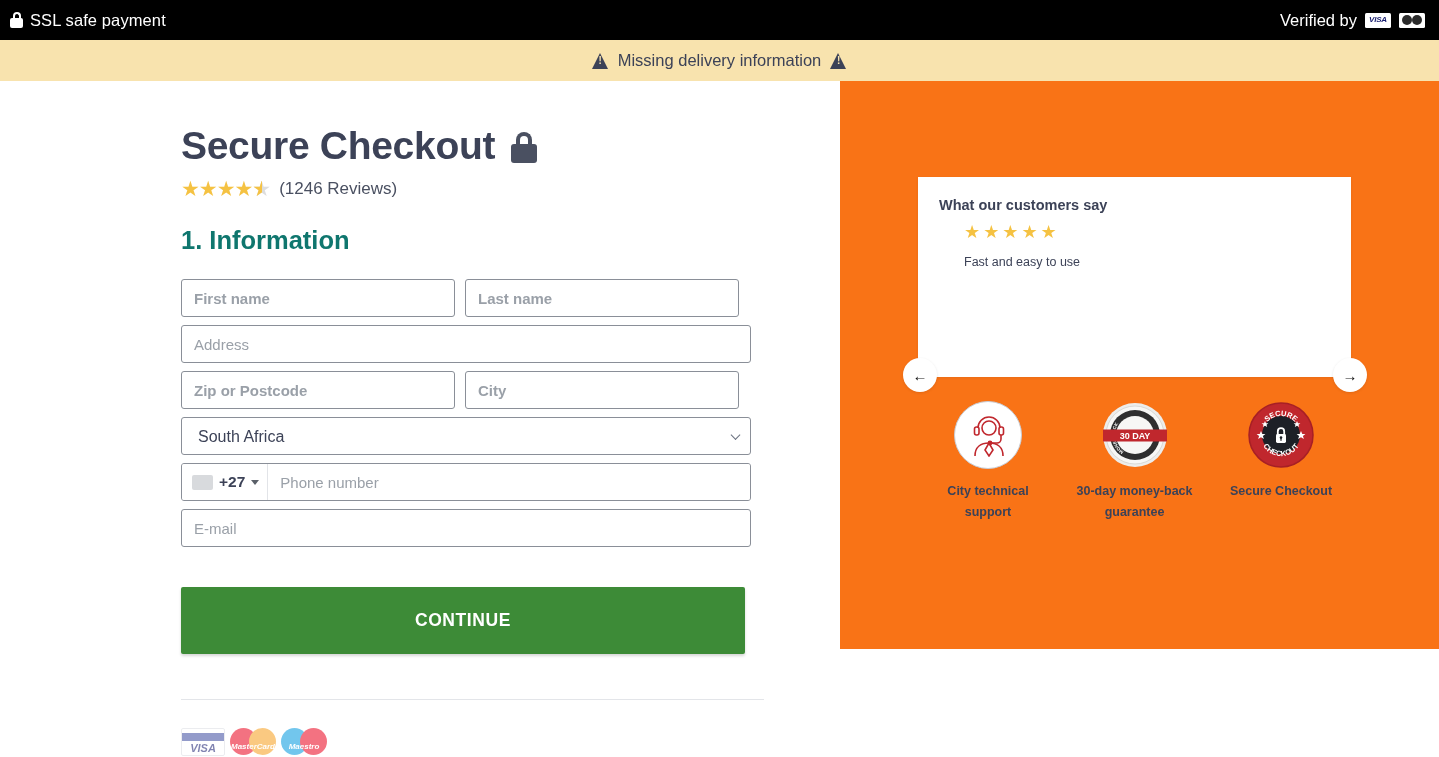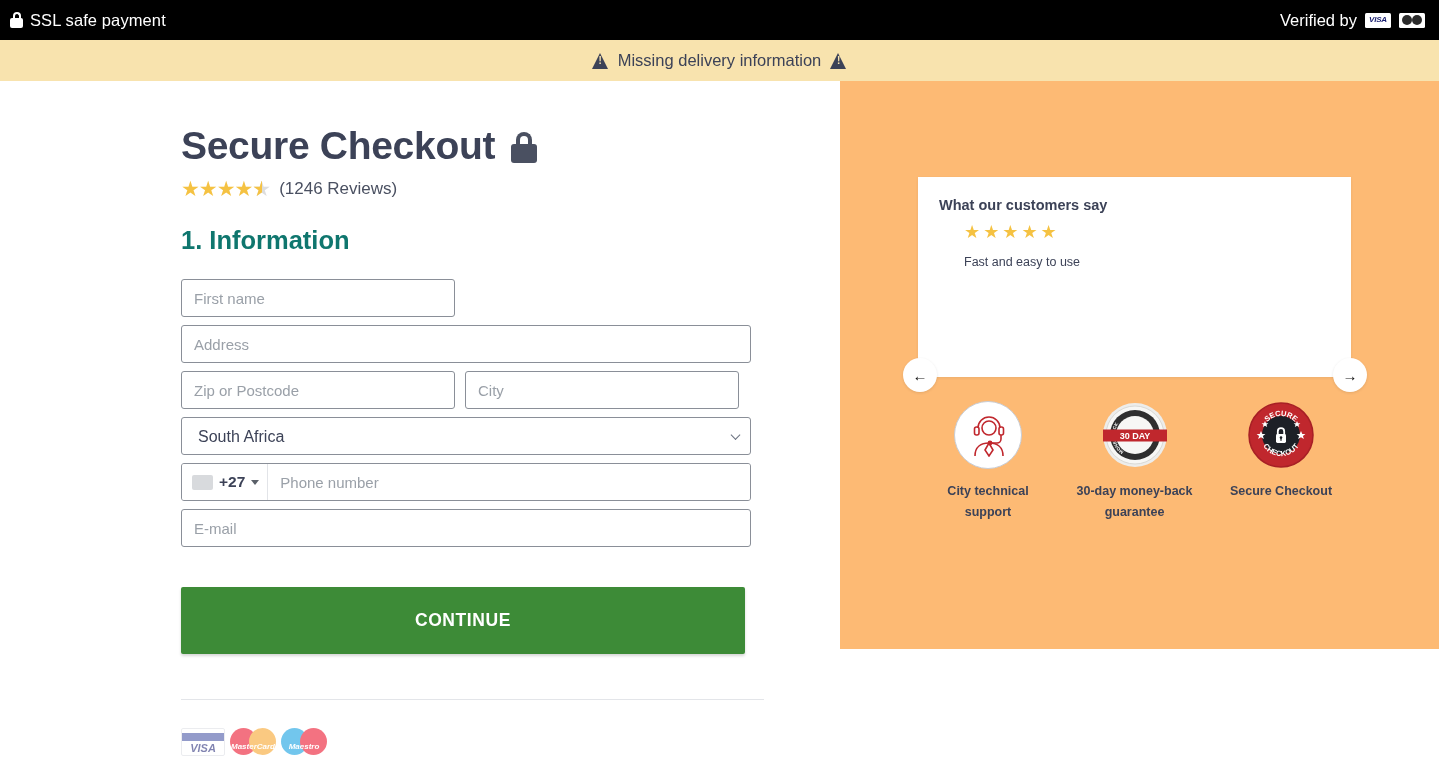--- a/index.html
+++ b/index.html
@@ -70,21 +70,21 @@
   }
 
   
   .page { display: flex; height: 568px; }
   .left-col {
     width: 840px; background: #ffffff;
     position: relative;
     padding: 0 0 0 181px;
   }
   .right-col {
-    width: 599px; background: #fdba74;
+    width: 599px; background: #f97316;
     position: relative;
   }
 
   
   .checkout-head {
     display: flex; align-items: center; gap: 16px;
     padding-top: 45px;
   }
   .checkout-title {
     font-size: 39px; font-weight: bold; color: #3c4257;
@@ -139,21 +139,21 @@
     border-radius: 3px;
     background: #ffffff;
     font-size: 15px;
     color: #3c4257;
     padding: 0 12px;
     font-family: "Liberation Sans", sans-serif;
     outline: none;
     width: 100%;
   }
   .field::placeholder { color: #9aa0a8; }
-  .half-w { width: 274px; flex: 0 0 274px; }
+  .half-w { width: 274px; flex: 0 0 274px; font-weight: bold; }
   .full-w { width: 570px; flex: 0 0 570px; }
 
   .select-wrap { position: relative; width: 570px; }
   .select-wrap select {
     height: 38px; width: 100%;
     border: 1px solid #8a8f98; border-radius: 3px;
     background: #ffffff; font-size: 16px; color: #3c4257;
     padding: 0 28px 0 16px;
     font-family: "Liberation Sans", sans-serif;
     -webkit-appearance: none; appearance: none; outline: none;
@@ -358,20 +358,21 @@
       </span>
       <span class="reviews-count">(1246 Reviews)</span>
     </div>
 
     <div class="section-title">1. Information</div>
 
     <div class="form">
 
       <div class="row">
         <input class="field half-w" type="text" placeholder="First name" style="">
+        <input class="field half-w" type="text" placeholder="Last name" style="">
       </div>
 
       <div class="row">
         <input class="field full-w" type="text" placeholder="Address" style="">
       </div>
 
       <div class="row">
         <input class="field half-w" type="text" placeholder="Zip or Postcode" style="">
         <input class="field half-w" type="text" placeholder="City" style="">
       </div>

